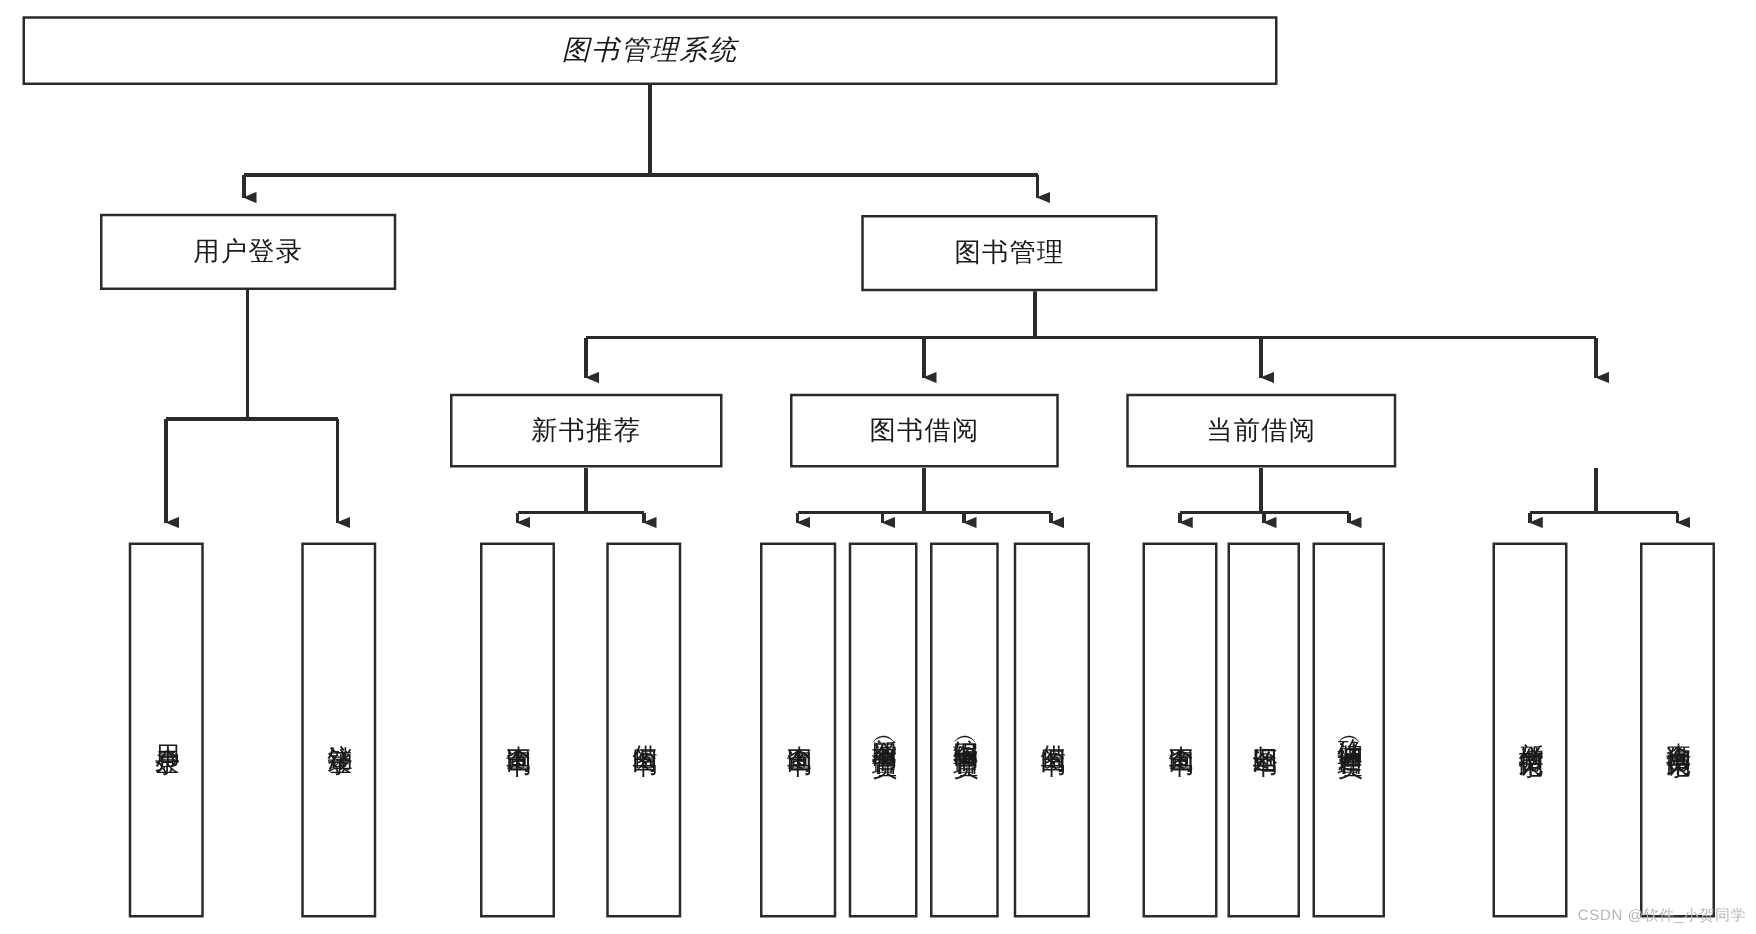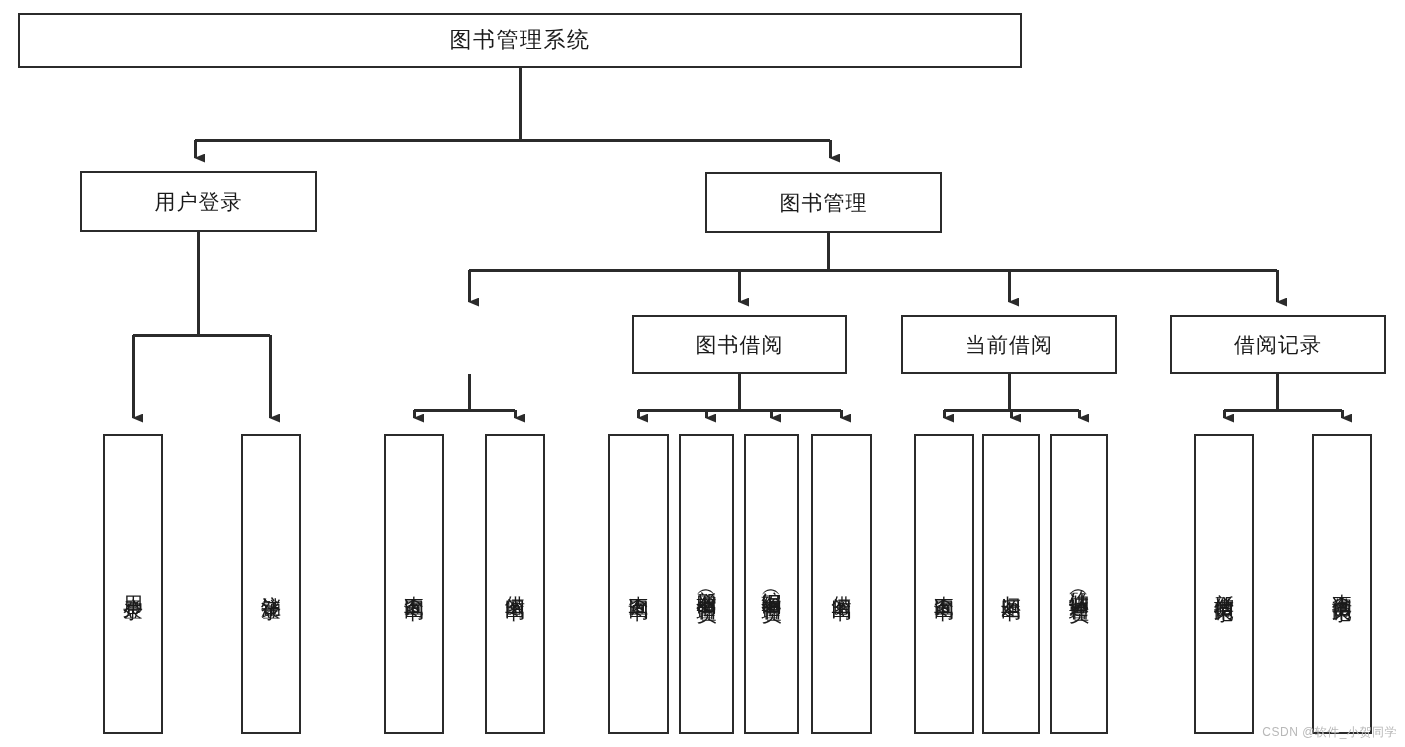--- a/index.html
+++ b/index.html
@@ -38,20 +38,21 @@
   }
   .node.horiz {
     font-size: 21px;
     letter-spacing: 1px;
     line-height: 1.2;
     text-align: center;
   }
   .node.root {
     font-size: 22px;
     letter-spacing: 1.5px;
+    font-style: italic;
   }
   .node.leaf {
     font-size: 20px;
     letter-spacing: 2px;
   }
   .leaf-text {
     writing-mode: vertical-rl;
     text-orientation: upright;
     white-space: nowrap;
     line-height: 1.05;
@@ -123,32 +124,32 @@
     </g>
   </svg>
 
   <div class="node horiz root" style="left:18px; top:13px; width:1004px; height:55px;">
     <span>图书管理系统</span>
   </div>
 
   <div class="node horiz" style="left:80px; top:171px; width:237px; height:61px;">
     <span>用户登录</span>
   </div>
-  <div class="node horiz" style="left:705px; top:172px; width:237px; height:61px;">
+  <div class="node horiz" style="left:689px; top:172px; width:237px; height:61px;">
     <span>图书管理</span>
   </div>
 
+  <div class="node horiz" style="left:360px; top:315px; width:218px; height:59px;">
+    <span>新书推荐</span>
+  </div>
   <div class="node horiz" style="left:632px; top:315px; width:215px; height:59px;align-items:center;">
     <span>图书借阅</span>
   </div>
   <div class="node horiz" style="left:901px; top:315px; width:216px; height:59px;">
     <span>当前借阅</span>
-  </div>
-  <div class="node horiz" style="left:1170px; top:315px; width:216px; height:59px;">
-    <span>借阅记录</span>
   </div>
 
   <div class="node leaf" style="left:103px; top:434px; width:60px; height:300px;">
     <span class="leaf-text">用户登录</span>
   </div>
   <div class="node leaf" style="left:241px; top:434px; width:60px; height:300px;">
     <span class="leaf-text">注销登录</span>
   </div>
 
   <div class="node leaf" style="left:384px; top:434px; width:60px; height:300px;">

